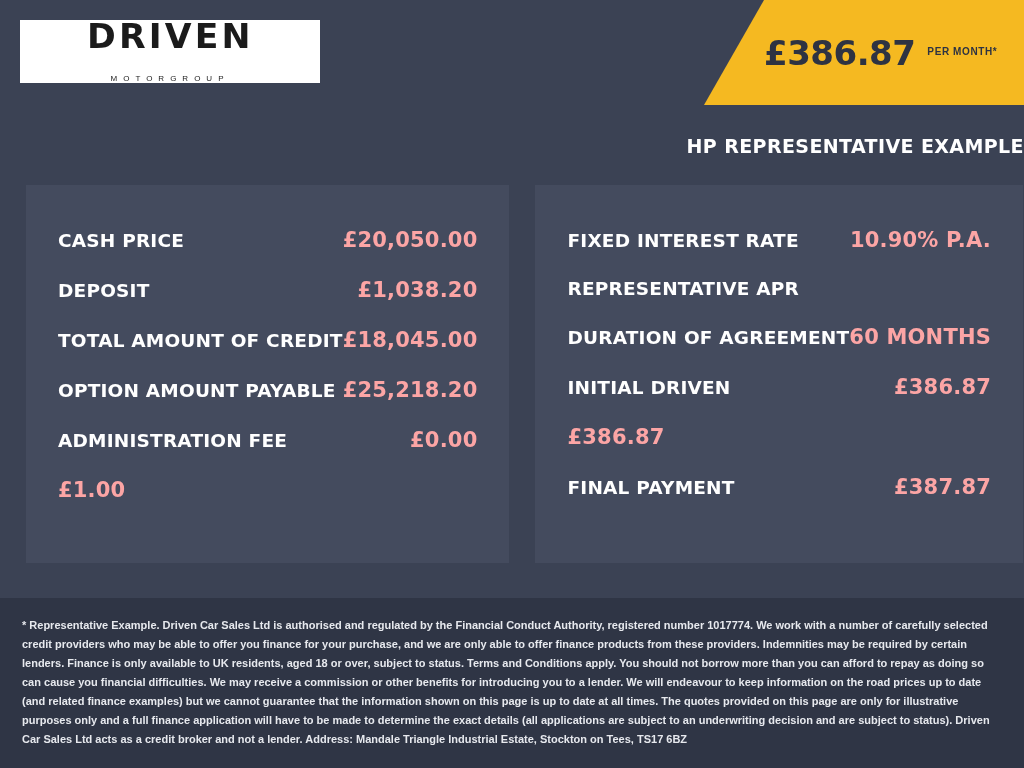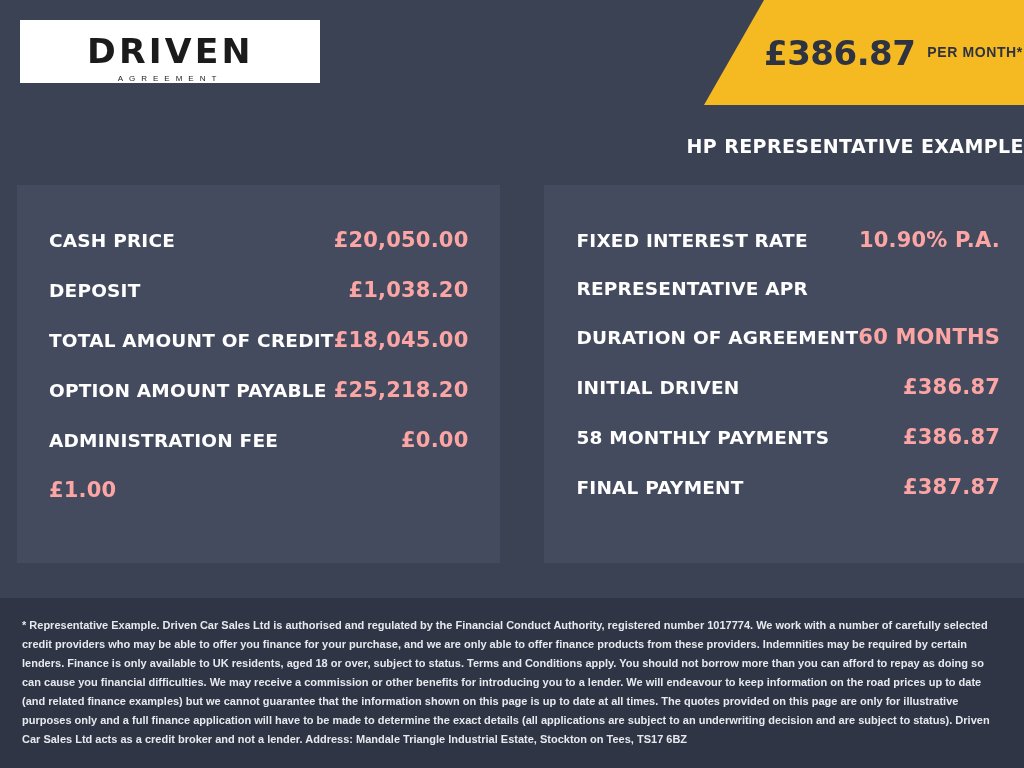--- a/index.html
+++ b/index.html
@@ -27,21 +27,21 @@
   .logo-box {
     position: absolute;
     left: 20px;
     top: 20px;
     width: 300px;
     height: 63px;
     background: #ffffff;
     display: flex;
     flex-direction: column;
     align-items: center;
-    justify-content: flex-end;
+    justify-content: space-between;
   }
   .logo-word {
     font-family: "DejaVu Sans", sans-serif;
     font-weight: bold;
     font-size: 33px;
     letter-spacing: 3px;
     color: #1b1b1b;
     line-height: 1;
     transform: scaleX(1.05);
   }
@@ -68,43 +68,43 @@
   .price-amount {
     font-family: "DejaVu Sans", sans-serif;
     font-weight: bold;
     font-size: 34px;
     color: #2e3342;
     letter-spacing: -0.5px;
   }
   .price-per {
     font-family: "Liberation Sans", sans-serif;
     font-weight: bold;
-    font-size: 14px;
+    font-size: 10px;
     color: #2e3342;
     letter-spacing: 0.6px;
     margin-left: 12px;
     padding-bottom: 2px;
   }
 
   
   .section-title {
     margin: 30px 0 0 26px;
     font-family: "DejaVu Sans", sans-serif;
     font-weight: bold;
     font-size: 19px;
     letter-spacing: 0.4px;
     color: #ffffff;
     text-align: right;
   }
 
   
   .panels {
     display: flex;
-    gap: 44px;
-    padding: 28px 26px 0 17px;
+    gap: 26px;
+    padding: 28px 26px 0 26px;
   }
   .panel {
     flex: 1;
     background: #444b5e;
     padding: 30px 32px 26px 32px;
     min-height: 378px;
   }
   .row {
     display: flex;
     align-items: baseline;
@@ -148,21 +148,21 @@
   }
 </style>
 </head>
 <body>
 
 <div class="page">
 
   <div class="header">
     <div class="logo-box">
       <div class="logo-word">DRIVEN</div>
-      <div class="logo-sub">AGREEMENT</div>
+      <div class="logo-sub">MOTORGROUP</div>
     </div>
     <div class="price-flag">
       <span class="price-amount">£386.87</span>
       <span class="price-per">PER MONTH*</span>
     </div>
   </div>
 
   <h1 class="section-title">HP REPRESENTATIVE EXAMPLE</h1>
 
   <div class="panels">
@@ -203,21 +203,20 @@
       </div>
       <div class="row">
         <span class="row-label">DURATION OF AGREEMENT</span>
         <span class="row-value">60 MONTHS</span>
       </div>
       <div class="row">
         <span class="row-label">INITIAL DRIVEN</span>
         <span class="row-value">£386.87</span>
       </div>
       <div class="row">
-        <span class="row-label">58 MONTHLY PAYMENTS</span>
         <span class="row-value">£386.87</span>
       </div>
       <div class="row">
         <span class="row-label">FINAL PAYMENT</span>
         <span class="row-value">£387.87</span>
       </div>
     </div>
 
   </div>
 

